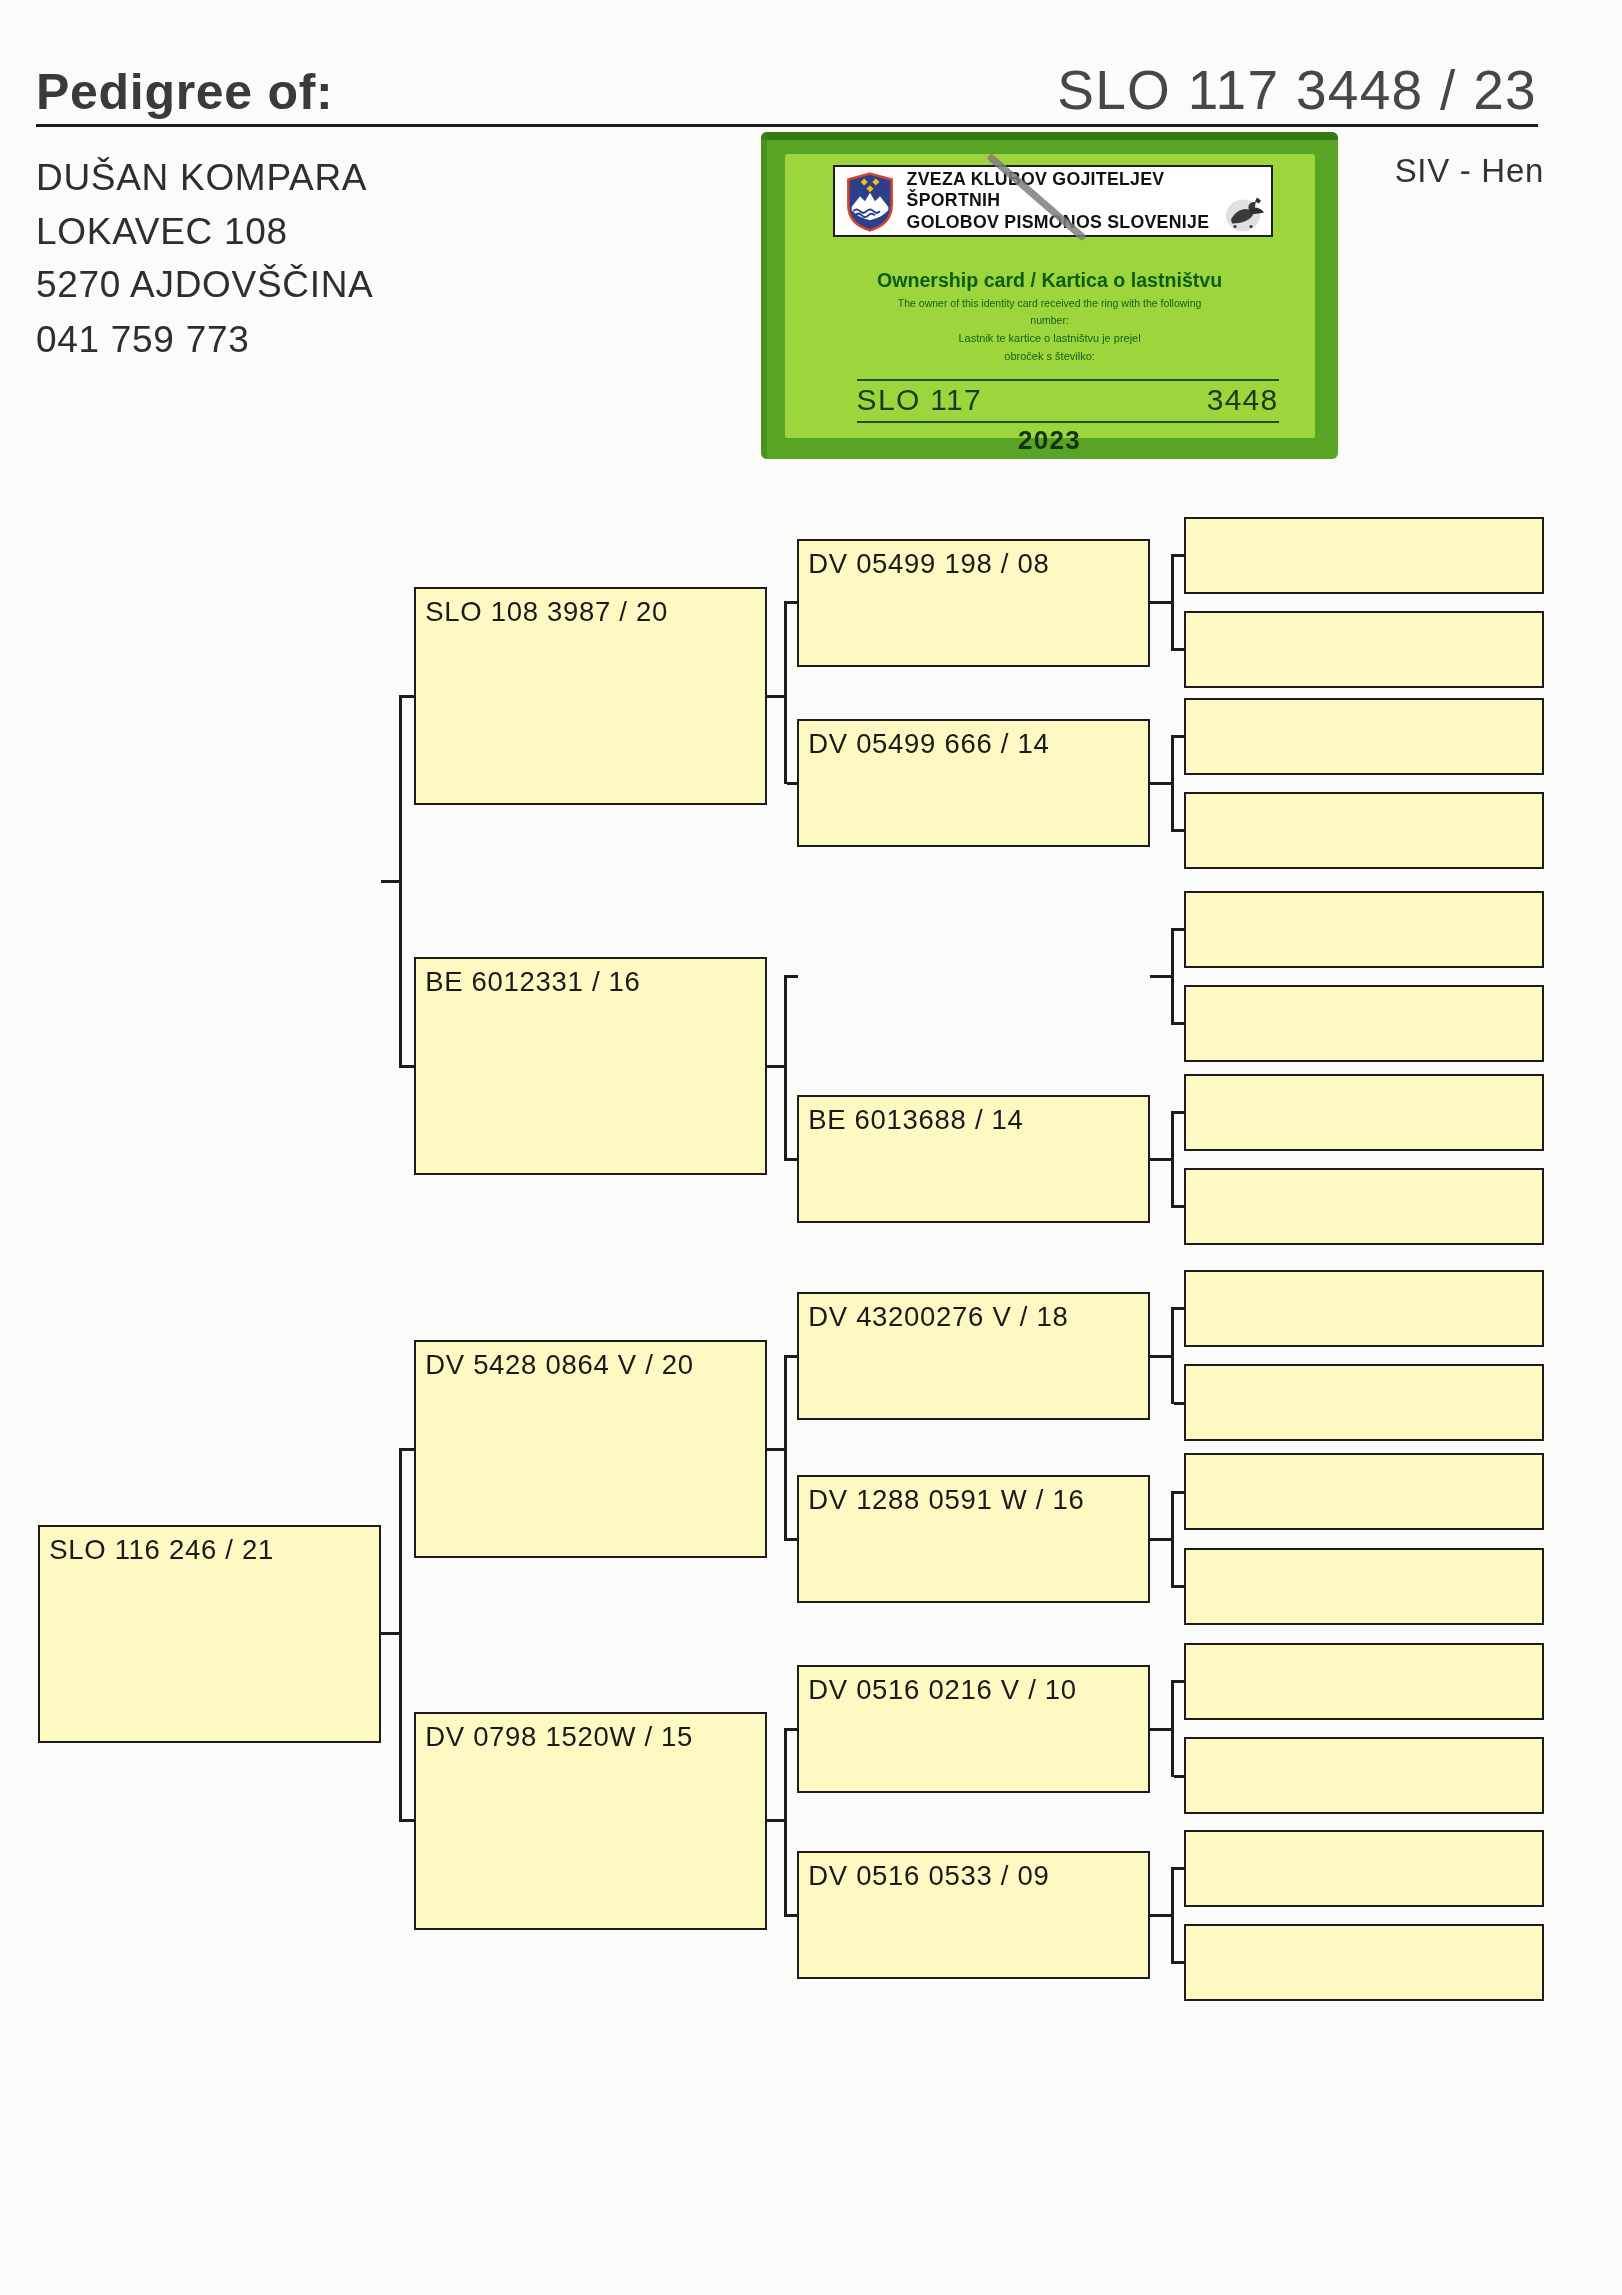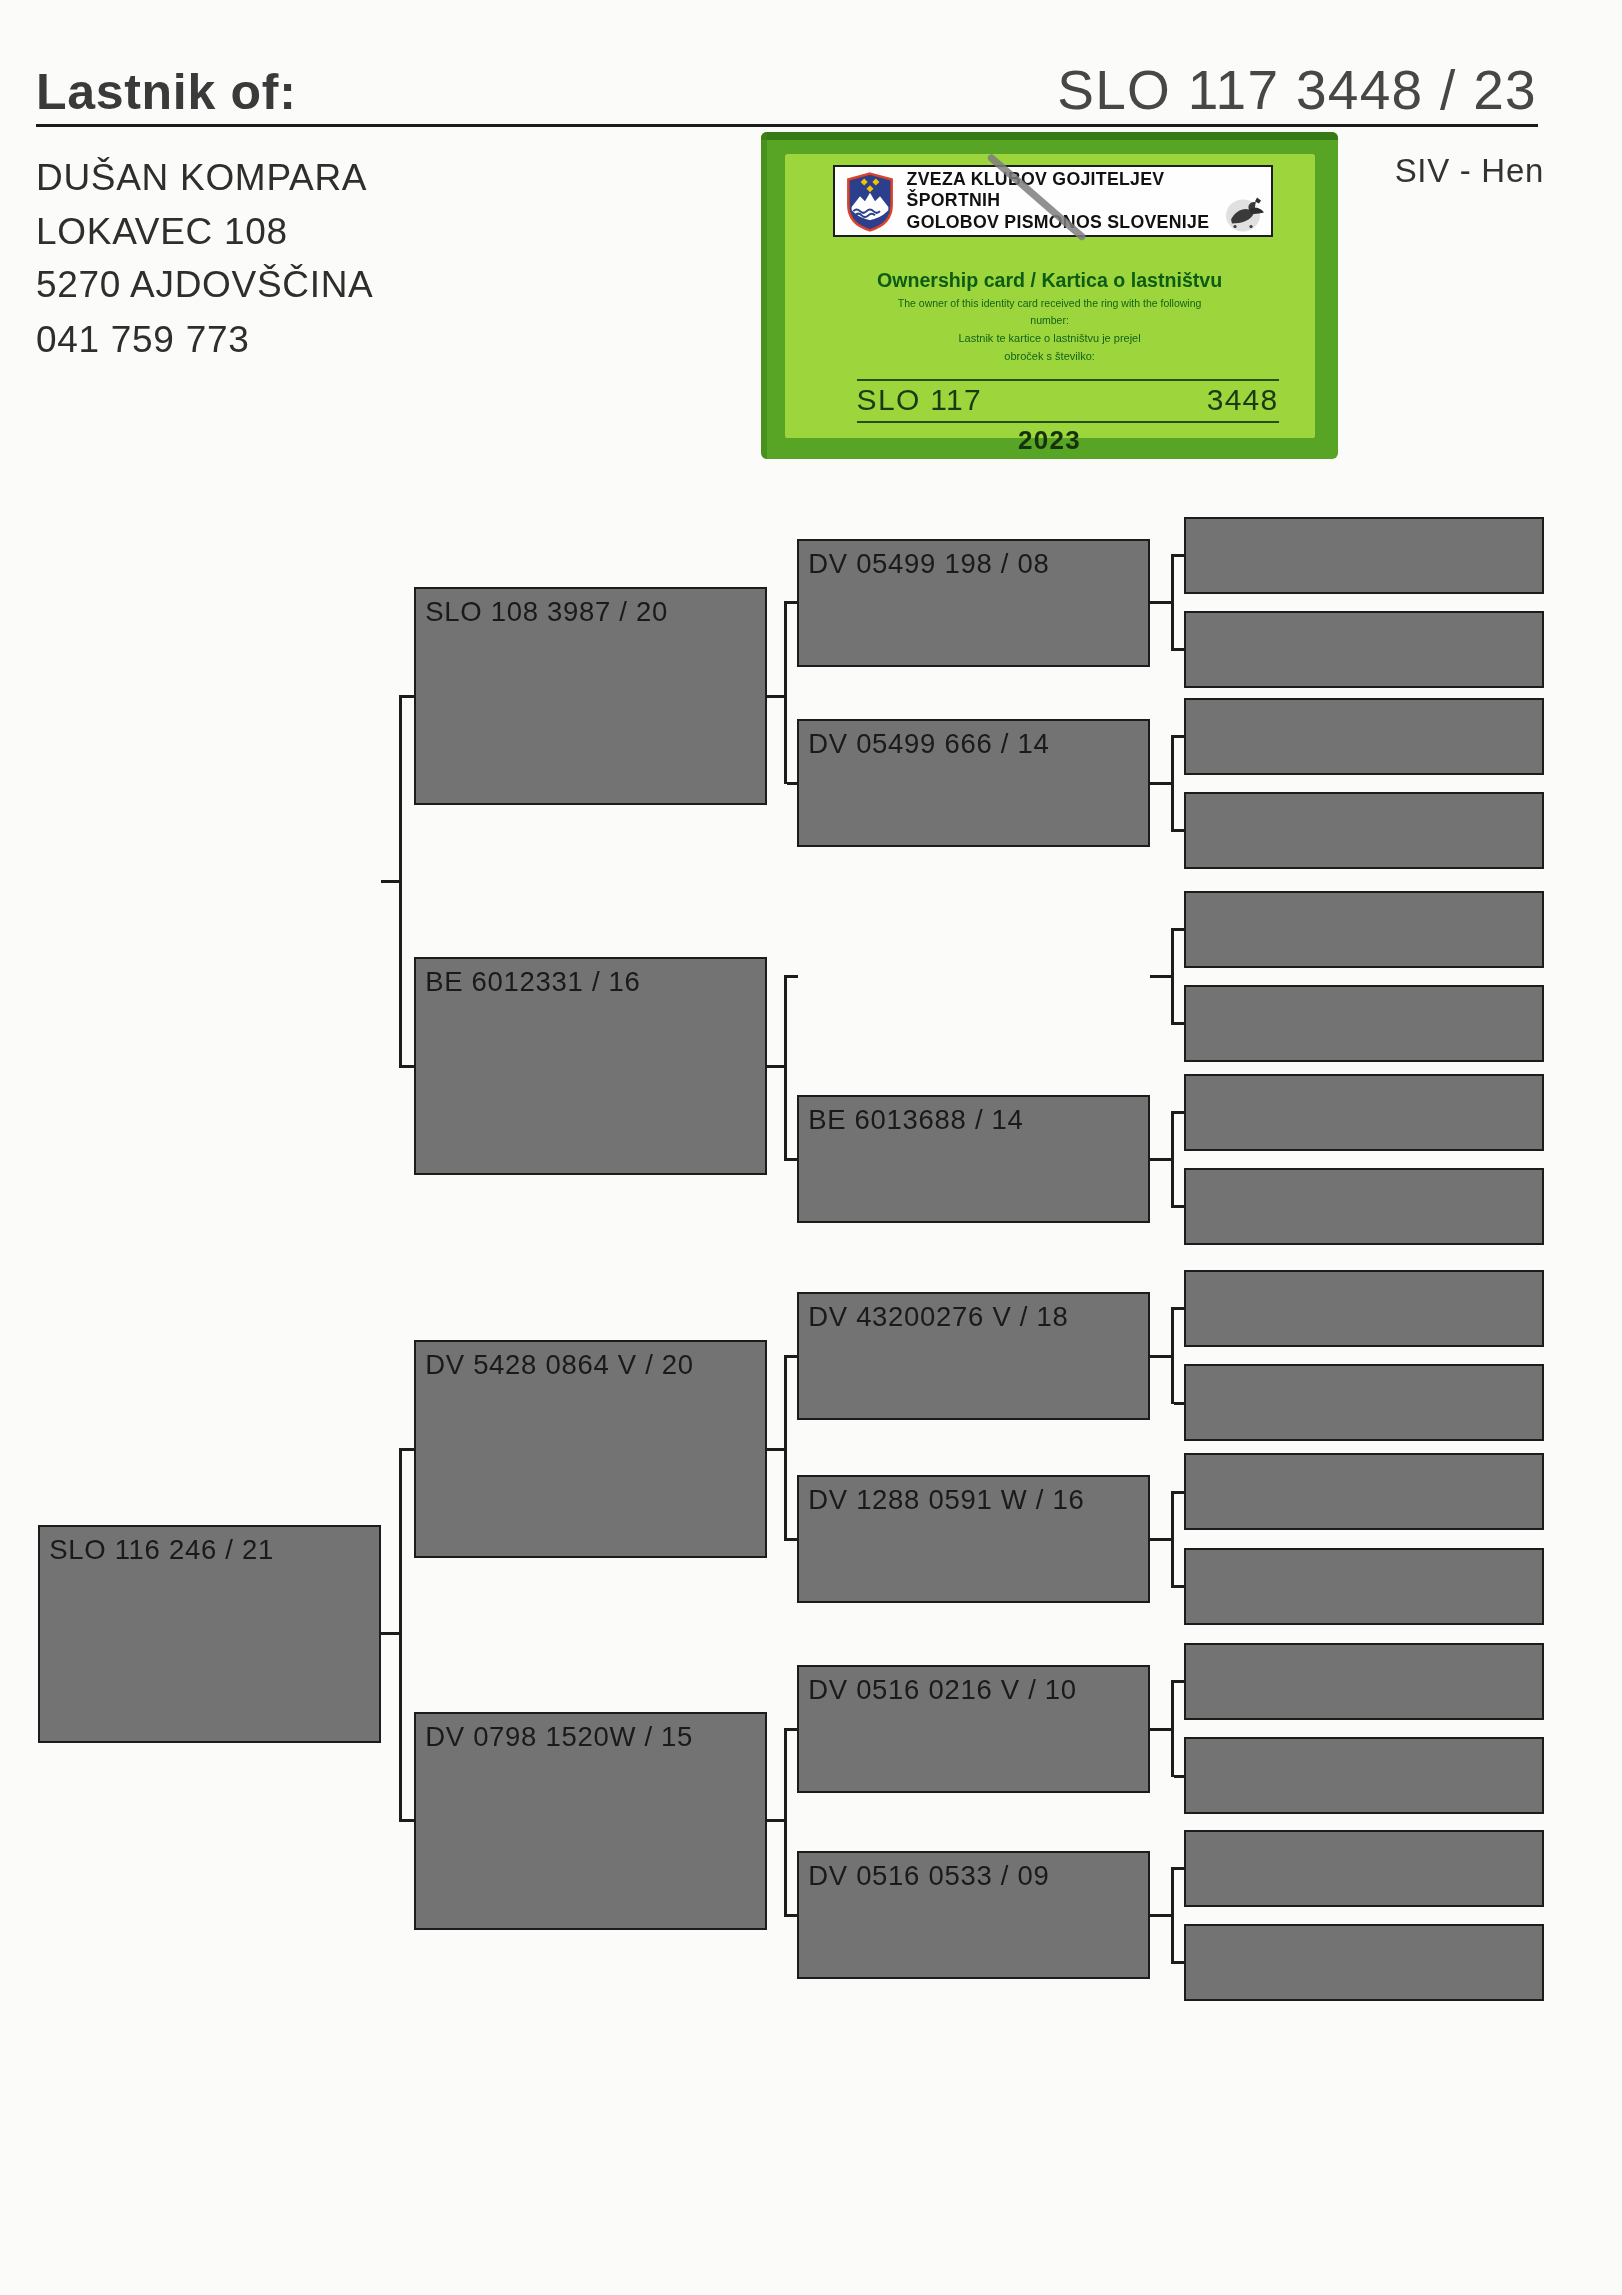--- a/index.html
+++ b/index.html
@@ -26,28 +26,28 @@
   .emblem{left:386px;top:26px;}
   .card-title{left:0;top:115px;width:530px;text-align:center;font-size:19.6px;font-weight:bold;color:#0d5c14;}
   .card-sub-en{left:0;width:530px;text-align:center;font-size:10.5px;color:#14641a;}
   .card-sub-sl{left:0;width:530px;text-align:center;font-size:11px;color:#14641a;}
   .card-rule{left:72px;width:422px;height:2px;background:#24500f;}
   .ring-row{left:72px;top:229px;width:422px;display:flex;justify-content:space-between;font-size:30px;color:#1c3a12;letter-spacing:1.3px;}
   .card-year{left:0;top:271px;width:530px;text-align:center;font-size:26px;font-weight:bold;color:#16320c;letter-spacing:1.3px;}
   .scratch{left:216px;top:18.3px;pointer-events:none;}
   
   #tree{position:absolute;left:0;top:0;width:1623px;height:2295px;}
-  .pbox{position:absolute;background:#737373;border:2.6px solid #1c1c1c;box-sizing:border-box;}
+  .pbox{position:absolute;background:#fef9c3;border:2.6px solid #1c1c1c;box-sizing:border-box;}
   .plabel{display:block;padding:6.5px 2.6px 0 9.2px;font-size:27.5px;color:#1a1a1a;letter-spacing:0.7px;white-space:nowrap;}
   .cline{position:absolute;background:#1c1c1c;}
 </style>
 </head>
 <body>
 
-<div class="abs page-title">Lastnik of:</div>
+<div class="abs page-title">Pedigree of:</div>
 <div class="abs ring-title">SLO 117 3448 / 23</div>
 <div class="abs header-rule"></div>
 <div class="abs sex-label">SIV - Hen</div>
 
 <div class="abs owner-line" style="top:157px;">DUŠAN KOMPARA</div>
 <div class="abs owner-line" style="top:211px;">LOKAVEC 108</div>
 <div class="abs owner-line" style="top:264px;">5270 AJDOVŠČINA</div>
 <div class="abs owner-line" style="top:319px;">041 759 773</div>
 
 <div class="abs card">

